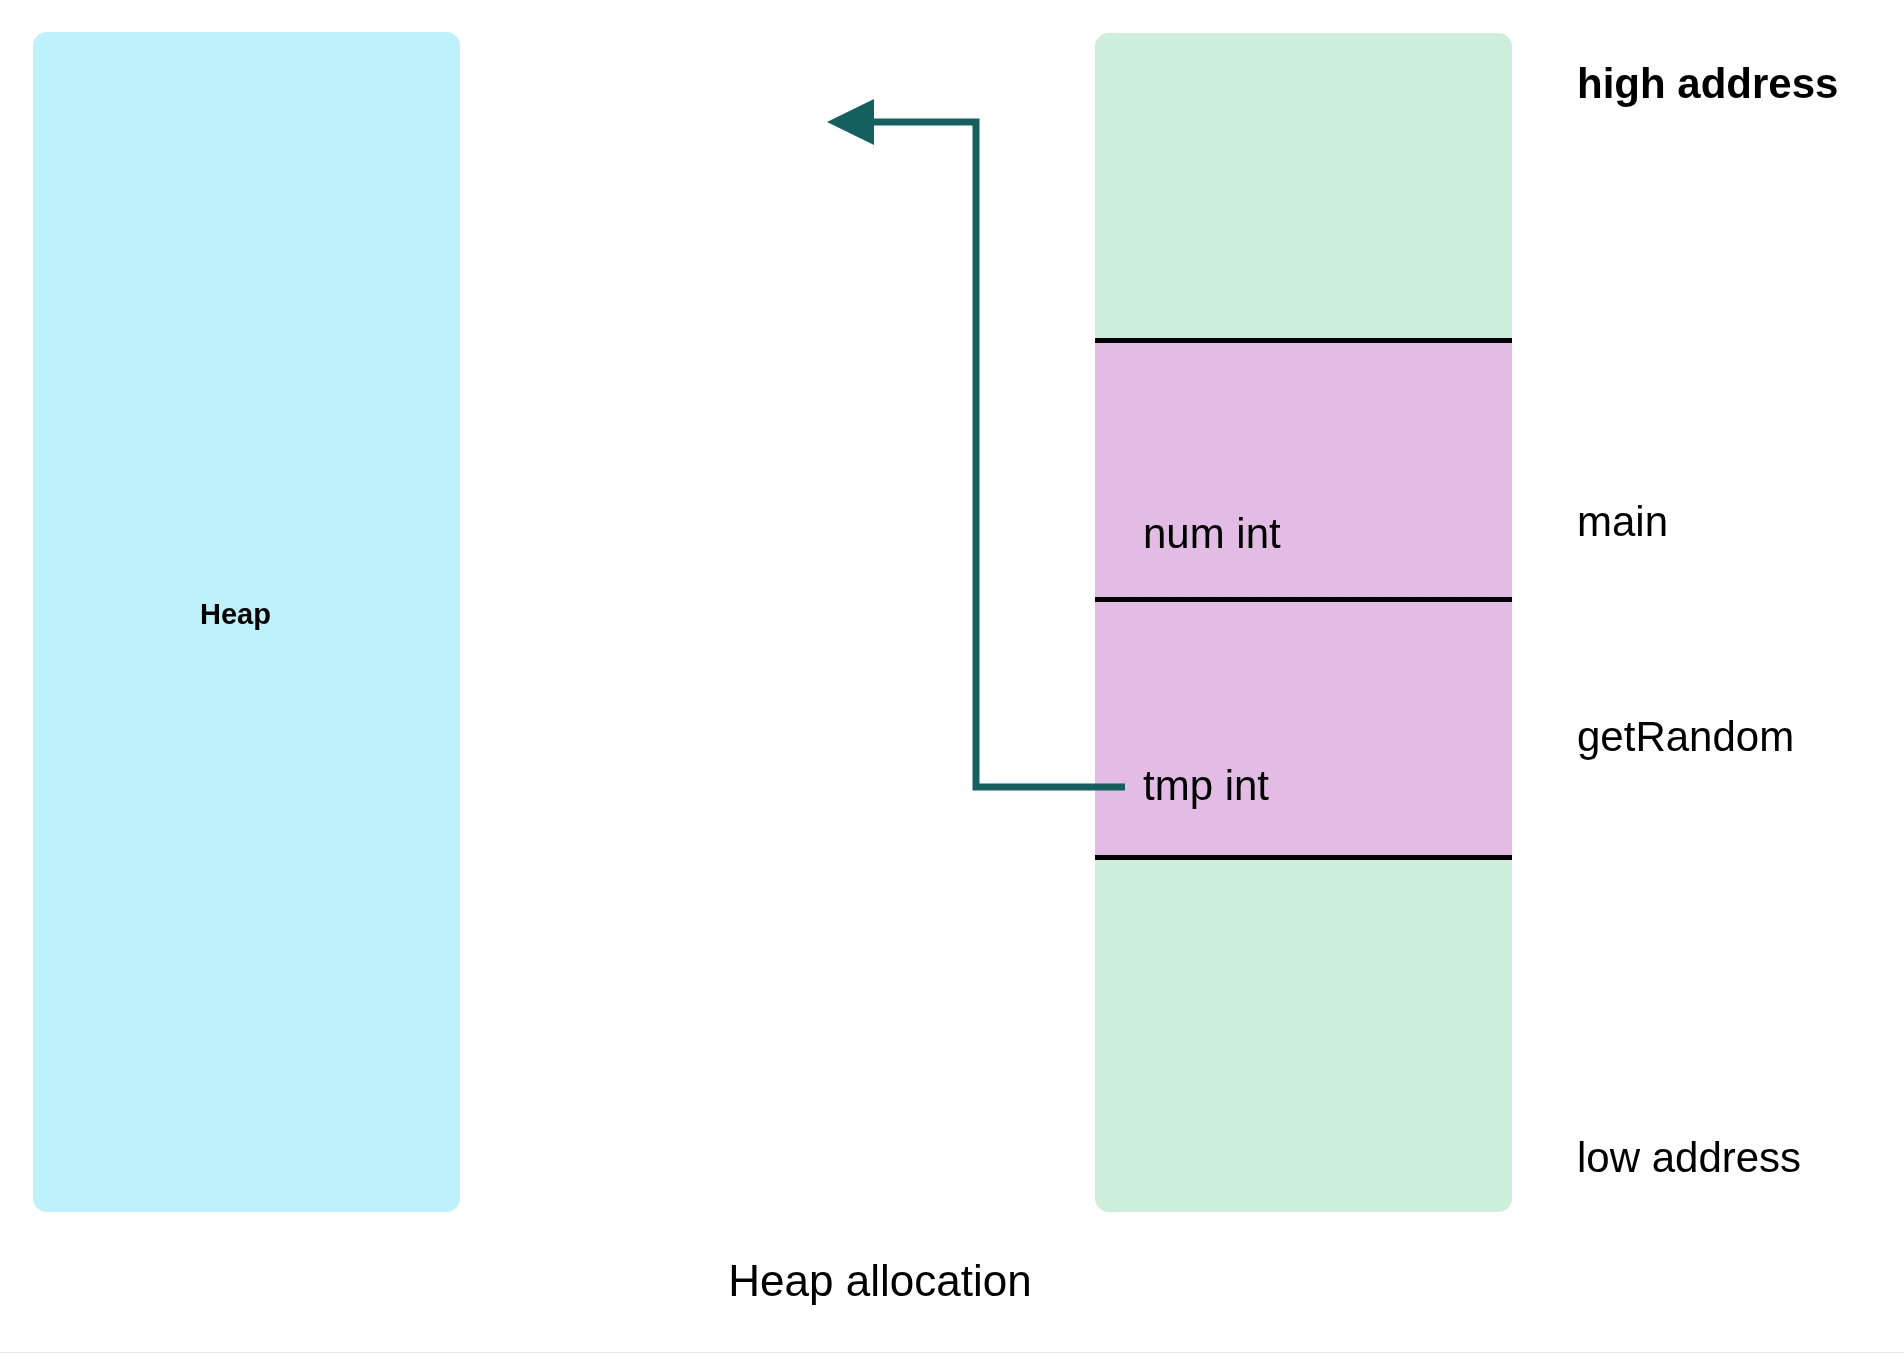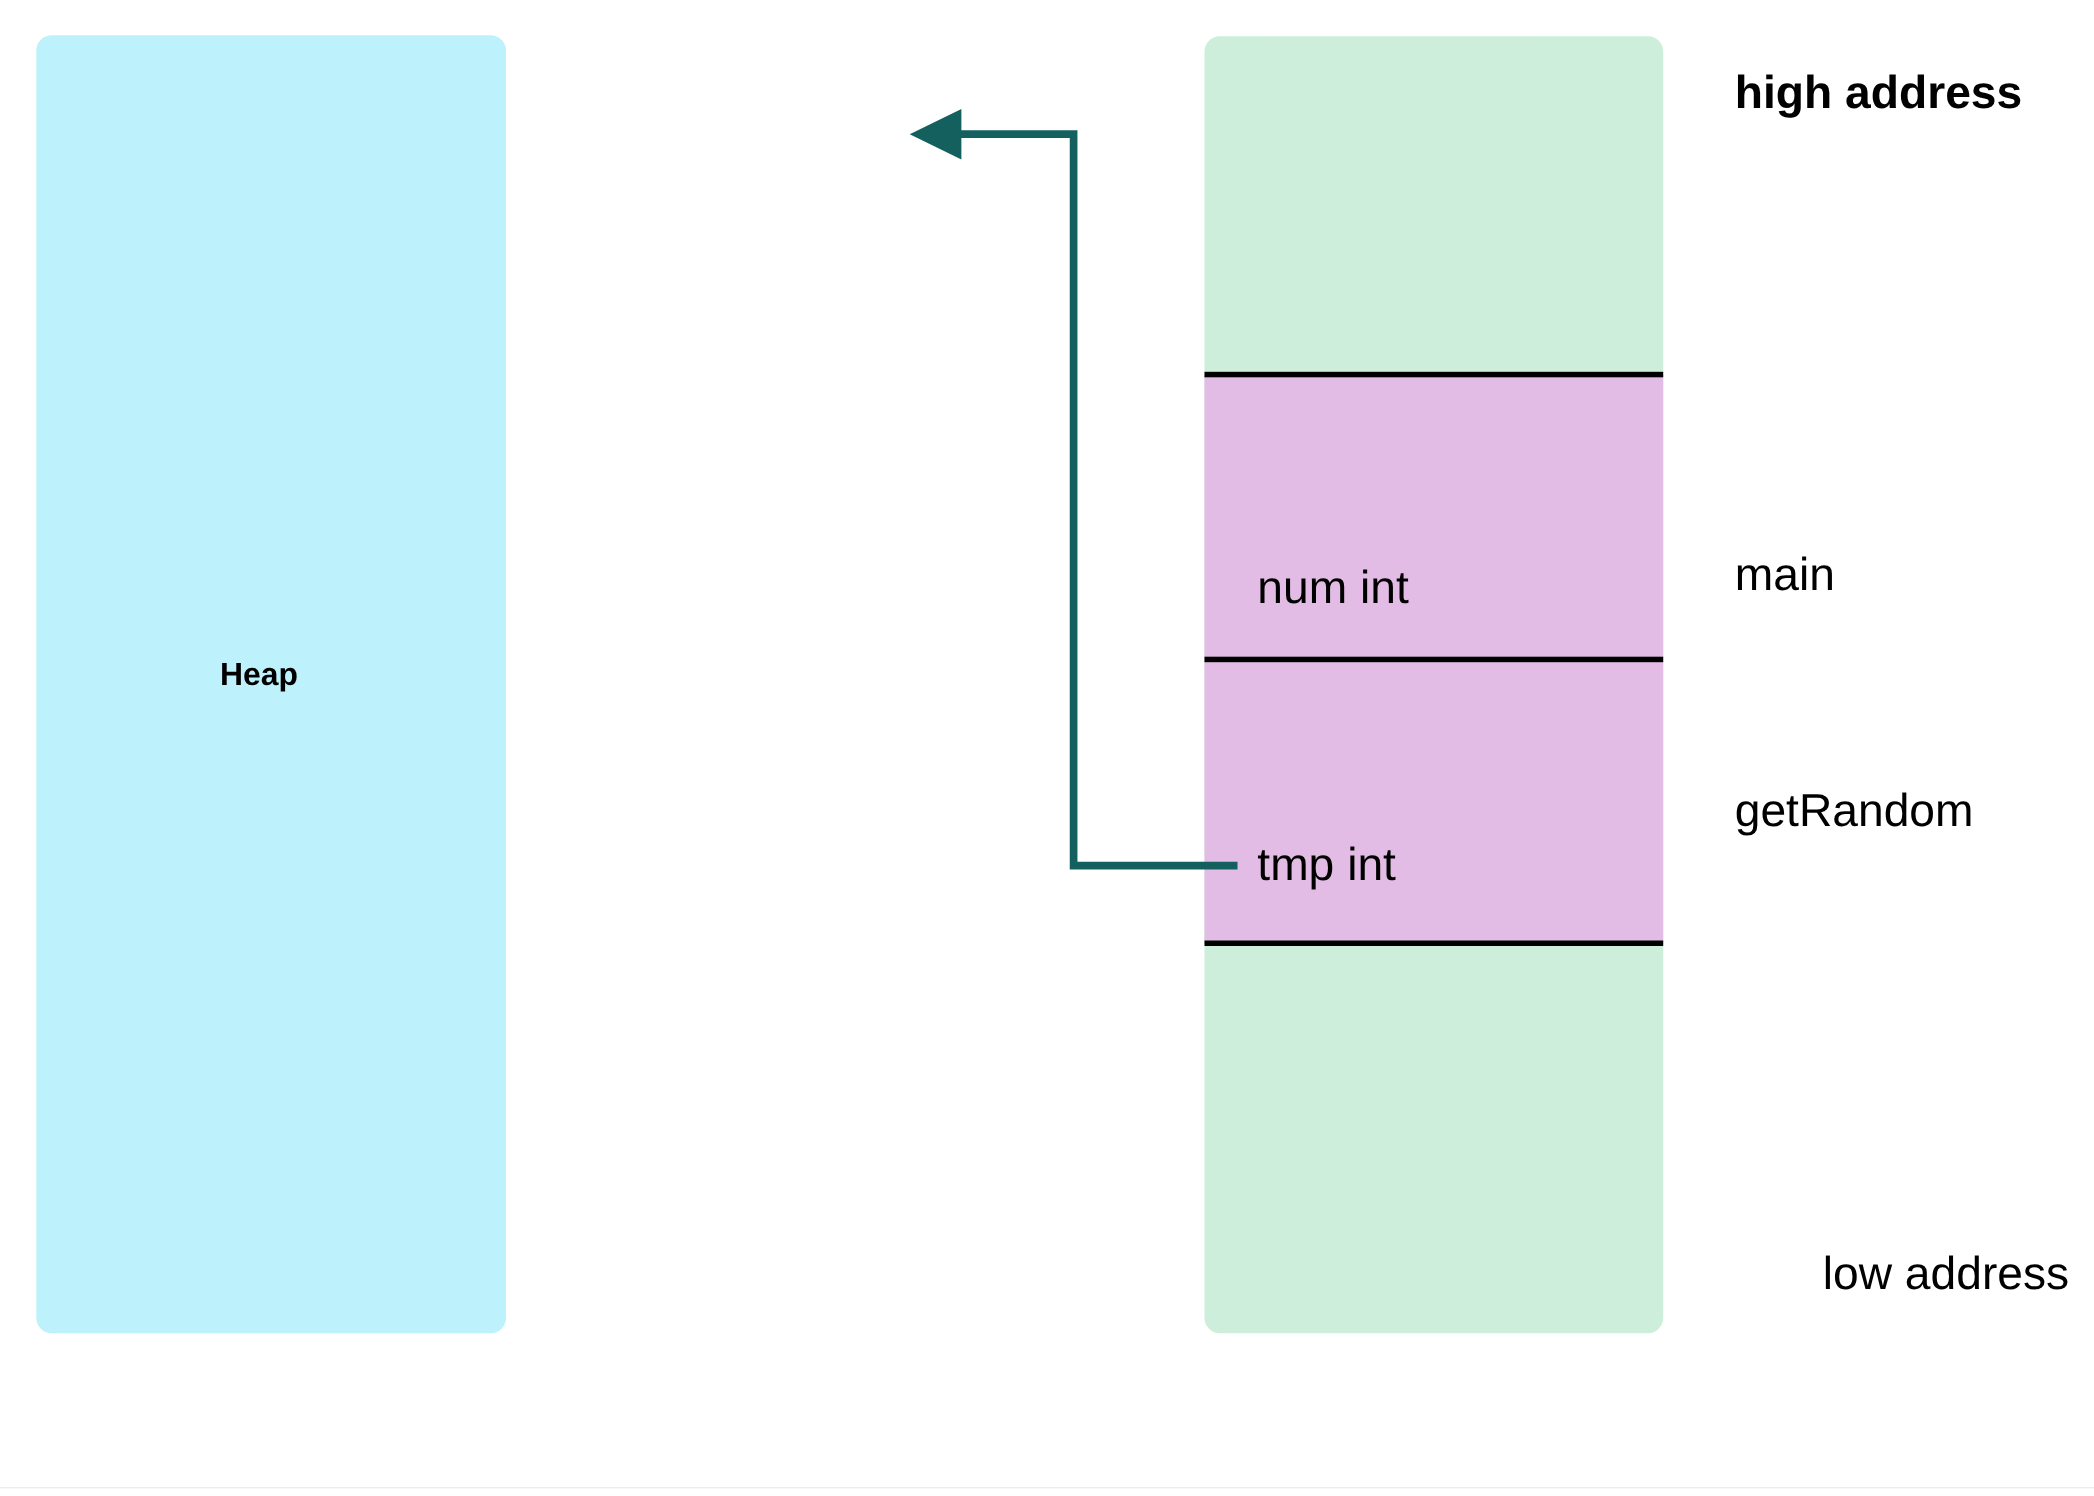--- a/index.html
+++ b/index.html
@@ -100,21 +100,21 @@
     font-size: 42px;
   }
 
   #addr-high {
     left: 1577px;
     top: 63px;
     font-size: 42px;
     font-weight: bold;
   }
   #addr-low {
-    left: 1657px;
+    left: 1577px;
     top: 1137px;
     font-size: 42px;
   }
   #frame-label-main {
     left: 1577px;
     top: 453px;
     font-size: 42px;
     margin-top: 48px;
   }
   #frame-label-getrandom {
@@ -179,16 +179,17 @@
   <div class="label" id="frame-label-getrandom">getRandom</div>
   <div class="label" id="addr-low">low address</div>
 
   <svg id="connector" viewBox="0 0 1904 1360" width="1904" height="1360" xmlns="http://www.w3.org/2000/svg">
     <g>
       <path d="M 1125 787 L 976 787 L 976 122 L 858 122" fill="none" stroke="#14605f" stroke-width="7" stroke-linejoin="miter" stroke-linecap="butt"></path>
       <polygon points="827,122 874,99 874,145" fill="#14605f"></polygon>
     </g>
   </svg>
 
+  <div id="caption">Heap allocation</div>
 
   <div id="bottom-rule"></div>
 
 </div>
 
 </body></html>

